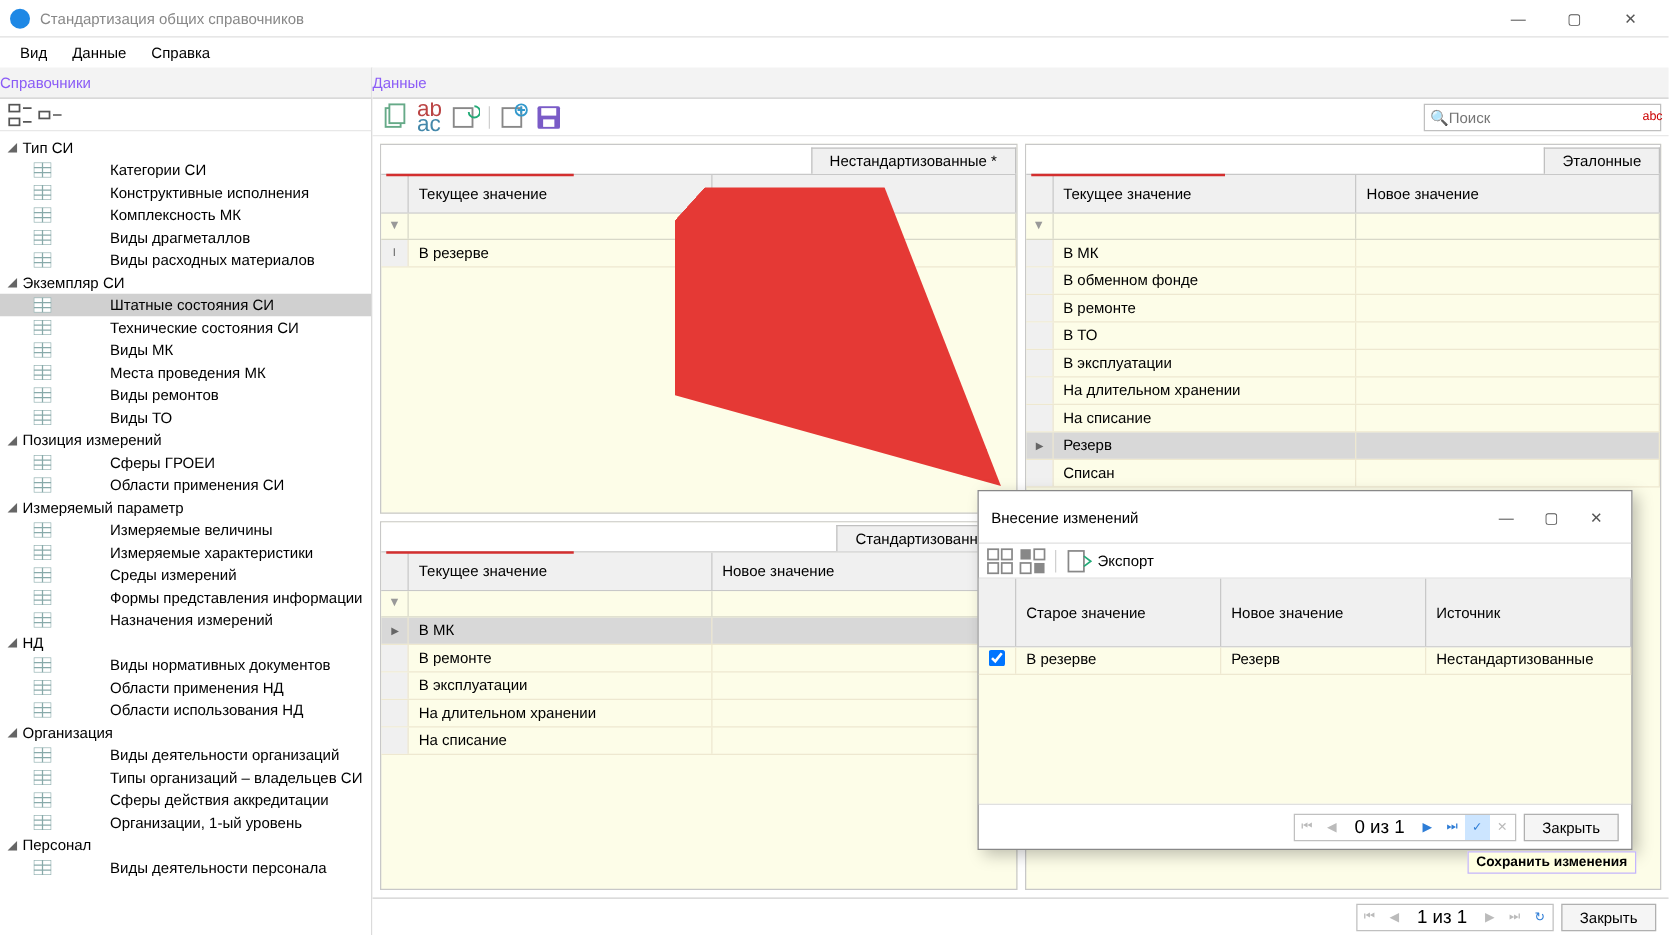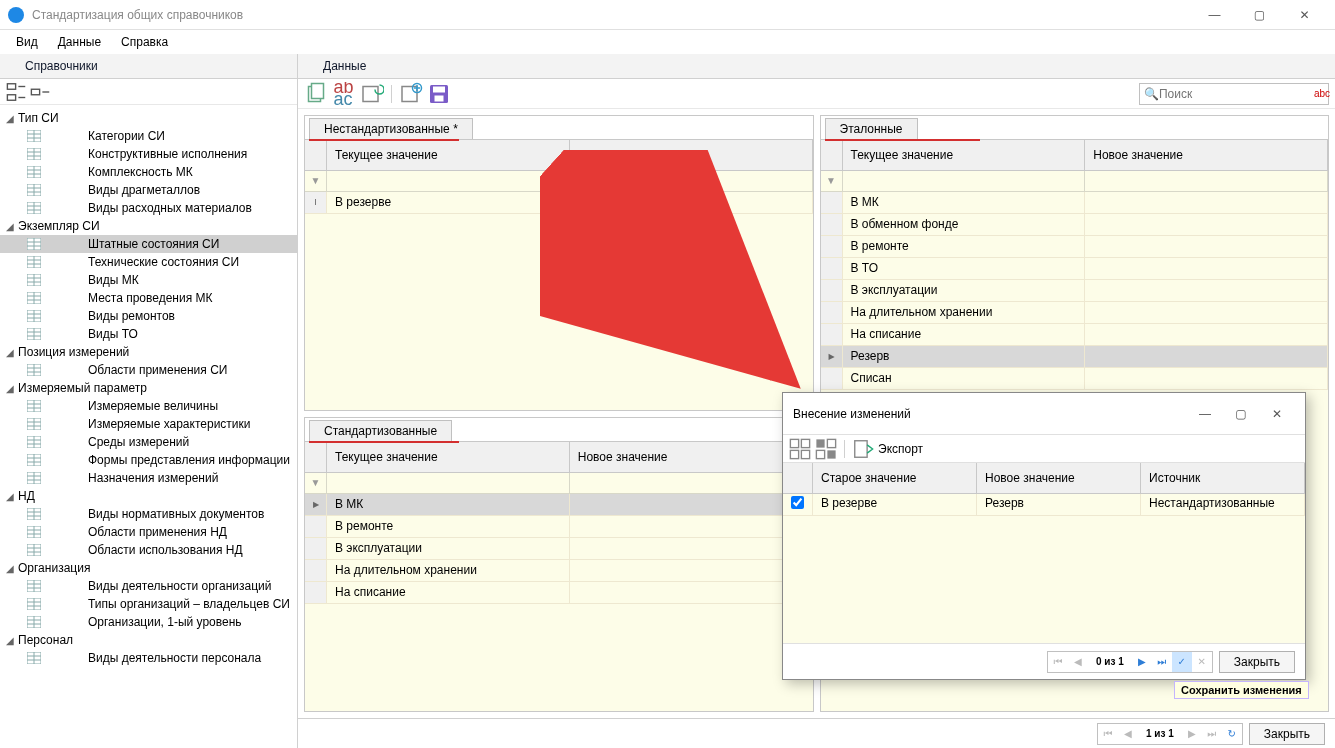--- a/index.html
+++ b/index.html
@@ -5,21 +5,21 @@
 * { box-sizing: border-box; margin: 0; padding: 0; font-family: 'Segoe UI', Tahoma, sans-serif; font-size: 12px; }
 body { background: #fff; overflow: hidden; width: 1335px; height: 748px; position: relative; }
 .titlebar { height: 30px; display: flex; align-items: center; padding: 0 8px; background: #fff; border-bottom: 1px solid #e0e0e0; }
 .titlebar .app-icon { width: 16px; height: 16px; background: #1e88e5; border-radius: 50%; margin-right: 8px; }
 .titlebar .title { color: #888; flex: 1; }
 .titlebar .win-btn { width: 45px; height: 28px; display: flex; align-items: center; justify-content: center; color: #555; cursor: pointer; }
 .menubar { height: 24px; display: flex; align-items: center; padding: 0 6px; }
 .menubar .menu-item { padding: 2px 10px; cursor: pointer; }
 .container { display: flex; height: calc(100% - 54px); }
 .left-panel { width: 298px; border-right: 1px solid #d0d0d0; display: flex; flex-direction: column; background: #fff; }
-.panel-header { background: #f3f3f3; border-bottom: 1px solid #d0d0d0; padding: 5px 25px; font-weight: normal; color: #0f172a; }
+.panel-header { background: #f3f3f3; border-bottom: 1px solid #d0d0d0; padding: 5px 0; font-weight: normal; color: #8b5cf6; }
 .left-toolbar { height: 26px; display: flex; align-items: center; padding: 0 6px; gap: 2px; border-bottom: 1px solid #e8e8e8; }
 .tool-btn { width: 22px; height: 22px; display: flex; align-items: center; justify-content: flex-start; cursor: pointer; color: #555; }
 .tree { flex: 1; overflow-y: auto; padding: 4px 0; }
 .tree-group-label { display: flex; align-items: center; padding: 2px 6px; cursor: pointer; }
 .tree-expander { width: 12px; color: #666; font-size: 10px; }
 .tree-item { display: flex; align-items: center; padding: 2px 6px 2px 26px; cursor: pointer; gap: 40px; }
 .tree-item.selected { background: #d0d0d0; }
 .tree-icon { width: 16px; height: 14px; margin-right: 6px; display: inline-flex; align-items: center; justify-content: center; }
 .tree-icon svg { width: 14px; height: 12px; }
 .right-panel { flex: 1; display: flex; flex-direction: column; background: #fff; position: relative; }
@@ -29,21 +29,21 @@
 .search-box input { border: none; outline: none; flex: 1; font-size: 12px; }
 .search-box .abc { color: #c00; font-size: 10px; }
 .data-area { flex: 1; display: flex; padding: 6px; gap: 6px; overflow: hidden; }
 .data-col { display: flex; flex-direction: column; gap: 6px; }
 .data-col.left { flex: 1; min-width: 0; }
 .data-col.right { flex: 1; min-width: 0; }
 .grid-box { border: 1px solid #c8c8c8; display: flex; flex-direction: column; background: #fdfde8; }
 .grid-box.upper { flex: 1; min-height: 0; }
 .grid-box.lower { flex: 1; min-height: 0; }
 .grid-tab { display: inline-block; background: #f0f0f0; border: 1px solid #c0c0c0; border-bottom: none; padding: 3px 14px; margin-left: 4px; margin-top: -1px; position: relative; top: 0; }
-.grid-tabrow { height: 24px; display: flex; align-items: flex-end; background: #fff; border-bottom: 1px solid #c8c8c8; position: relative; }
+.grid-tabrow { height: 24px; display: flex; align-items: flex-end; background: #fff; border-bottom: 1px solid #c8c8c8; position: relative; justify-content: flex-end; }
 .red-underline { position: absolute; bottom: -2px; left: 4px; height: 2px; background: #d32f2f; }
 .grid-header { display: flex; background: #f0f0f0; border-bottom: 1px solid #c8c8c8; }
 .grid-header .gh { border-right: 1px solid #c8c8c8; padding: 8px 8px; font-weight: normal; }
 .gh.marker { width: 22px; }
 .gh.c1 { flex: 1; }
 .gh.c2 { flex: 1; }
 .grid-filter-row { display: flex; border-bottom: 1px solid #d8d8c8; background: #fdfde8; }
 .grid-filter-row .gf { border-right: 1px solid #d8d8c8; height: 20px; }
 .gf.marker { width: 22px; text-align: center; color: #999; font-size: 10px; line-height: 20px; }
 .gf.c1, .gf.c2 { flex: 1; }
@@ -51,30 +51,30 @@
 .grid-row { display: flex; border-bottom: 1px solid #eee8d0; }
 .grid-row .gc { border-right: 1px solid #eee8d0; padding: 2px 8px; height: 21px; line-height: 17px; }
 .gc.marker { width: 22px; text-align: center; color: #666; font-size: 9px; background: #f0f0f0; }
 .gc.c1, .gc.c2 { flex: 1; }
 .grid-row.selected .gc { background: #d8d8d8; }
 .grid-row.selected .gc.marker::before { content: '▶'; font-size: 8px; }
 .bottom-bar { height: 30px; border-top: 1px solid #d0d0d0; display: flex; align-items: center; justify-content: flex-end; padding: 0 10px; gap: 6px; background: #fff; }
 .nav-group { display: flex; align-items: center; border: 1px solid #c0c0c0; height: 22px; }
 .nav-btn { width: 20px; height: 20px; display: flex; align-items: center; justify-content: center; cursor: pointer; color: #2e7dd6; font-size: 10px; }
 .nav-btn.disabled { color: #bbb; }
-.nav-text { padding: 0 8px; font-size: 10px; font-weight: bold; }
+.nav-text { padding: 0 8px; font-size: 15px; }
 .btn { border: 1px solid #b0b0b0; background: #f5f5f5; padding: 3px 14px; cursor: pointer; }
 .tooltip { position: absolute; background: #ffffe1; border: 1px solid #c4b5fd; padding: 2px 6px; font-size: 11px; z-index: 300; font-weight: bold; }
 .dialog { position: absolute; background: #fff; border: 1px solid #888; box-shadow: 4px 4px 12px rgba(0,0,0,.25); z-index: 200; display: flex; flex-direction: column; }
 .dialog-title { height: 42px; display: flex; align-items: center; padding: 0 10px; border-bottom: 1px solid #e0e0e0; }
 .dialog-title .t { flex: 1; }
 .dialog-title .wb { width: 36px; text-align: center; cursor: pointer; color: #555; }
 .dialog-toolbar { height: 28px; display: flex; align-items: center; padding: 0 6px; gap: 4px; border-bottom: 1px solid #e0e0e0; }
 .dialog-grid-header { display: flex; background: #f0f0f0; border-bottom: 1px solid #c8c8c8; }
-.dialog-grid-header .dgh { border-right: 1px solid #c8c8c8; padding: 8px 8px; }
+.dialog-grid-header .dgh { border-right: 1px solid #c8c8c8; padding: 20px 8px; }
 .dgh.chk { width: 30px; }
 .dgh.c1, .dgh.c2, .dgh.c3 { flex: 1; }
 .dialog-grid-body { flex: 1; background: #fdfde8; }
 .dgr { display: flex; border-bottom: 1px solid #eee8d0; }
 .dgr .dgc { border-right: 1px solid #eee8d0; padding: 2px 8px; height: 21px; }
 .dgc.chk { width: 30px; text-align: center; }
 .dgc.c1, .dgc.c2, .dgc.c3 { flex: 1; }
 .dialog-footer { height: 36px; display: flex; align-items: center; justify-content: flex-end; padding: 0 10px; gap: 6px; border-top: 1px solid #e0e0e0; }
 .red-arrow { position: absolute; z-index: 150; pointer-events: none; }
 .sep { width: 1px; height: 18px; background: #d0d0d0; margin: 0 3px; }
@@ -252,20 +252,31 @@
         </div>
         <div class="tree-item">
           <span class="tree-icon">
             <svg viewBox="0 0 14 12">
               <rect x="0" y="0" width="14" height="12" fill="#fff" stroke="#8aa"></rect>
               <line x1="0" y1="4" x2="14" y2="4" stroke="#8aa"></line>
               <line x1="0" y1="8" x2="14" y2="8" stroke="#8aa"></line>
               <line x1="7" y1="0" x2="7" y2="12" stroke="#8aa"></line>
             </svg>
           </span>
+          <span>Сферы ГРОЕИ</span>
+        </div>
+        <div class="tree-item">
+          <span class="tree-icon">
+            <svg viewBox="0 0 14 12">
+              <rect x="0" y="0" width="14" height="12" fill="#fff" stroke="#8aa"></rect>
+              <line x1="0" y1="4" x2="14" y2="4" stroke="#8aa"></line>
+              <line x1="0" y1="8" x2="14" y2="8" stroke="#8aa"></line>
+              <line x1="7" y1="0" x2="7" y2="12" stroke="#8aa"></line>
+            </svg>
+          </span>
           <span>Области применения СИ</span>
         </div>
         <div class="tree-group-label">
           <span class="tree-expander">◢</span>
           <span>Измеряемый параметр</span>
         </div>
         <div class="tree-item">
           <span class="tree-icon">
             <svg viewBox="0 0 14 12">
               <rect x="0" y="0" width="14" height="12" fill="#fff" stroke="#8aa"></rect>
@@ -375,20 +386,31 @@
         <div class="tree-item">
           <span class="tree-icon">
             <svg viewBox="0 0 14 12">
               <rect x="0" y="0" width="14" height="12" fill="#fff" stroke="#8aa"></rect>
               <line x1="0" y1="4" x2="14" y2="4" stroke="#8aa"></line>
               <line x1="0" y1="8" x2="14" y2="8" stroke="#8aa"></line>
               <line x1="7" y1="0" x2="7" y2="12" stroke="#8aa"></line>
             </svg>
           </span>
           <span>Типы организаций – владельцев СИ</span>
+        </div>
+        <div class="tree-item">
+          <span class="tree-icon">
+            <svg viewBox="0 0 14 12">
+              <rect x="0" y="0" width="14" height="12" fill="#fff" stroke="#8aa"></rect>
+              <line x1="0" y1="4" x2="14" y2="4" stroke="#8aa"></line>
+              <line x1="0" y1="8" x2="14" y2="8" stroke="#8aa"></line>
+              <line x1="7" y1="0" x2="7" y2="12" stroke="#8aa"></line>
+            </svg>
+          </span>
+          <span>Сферы действия аккредитации</span>
         </div>
         <div class="tree-item">
           <span class="tree-icon">
             <svg viewBox="0 0 14 12">
               <rect x="0" y="0" width="14" height="12" fill="#fff" stroke="#8aa"></rect>
               <line x1="0" y1="4" x2="14" y2="4" stroke="#8aa"></line>
               <line x1="0" y1="8" x2="14" y2="8" stroke="#8aa"></line>
               <line x1="7" y1="0" x2="7" y2="12" stroke="#8aa"></line>
             </svg>
           </span>

